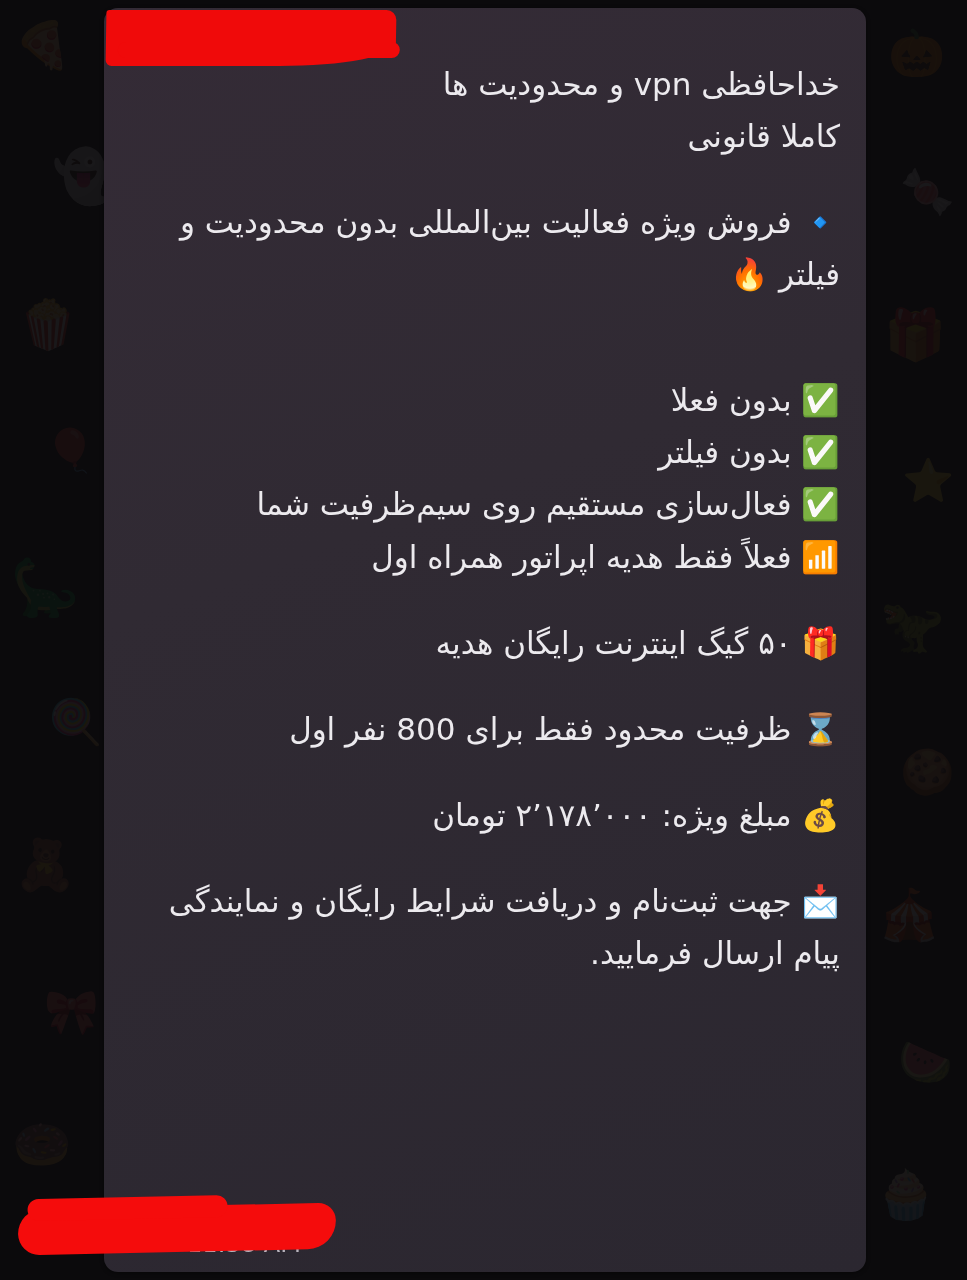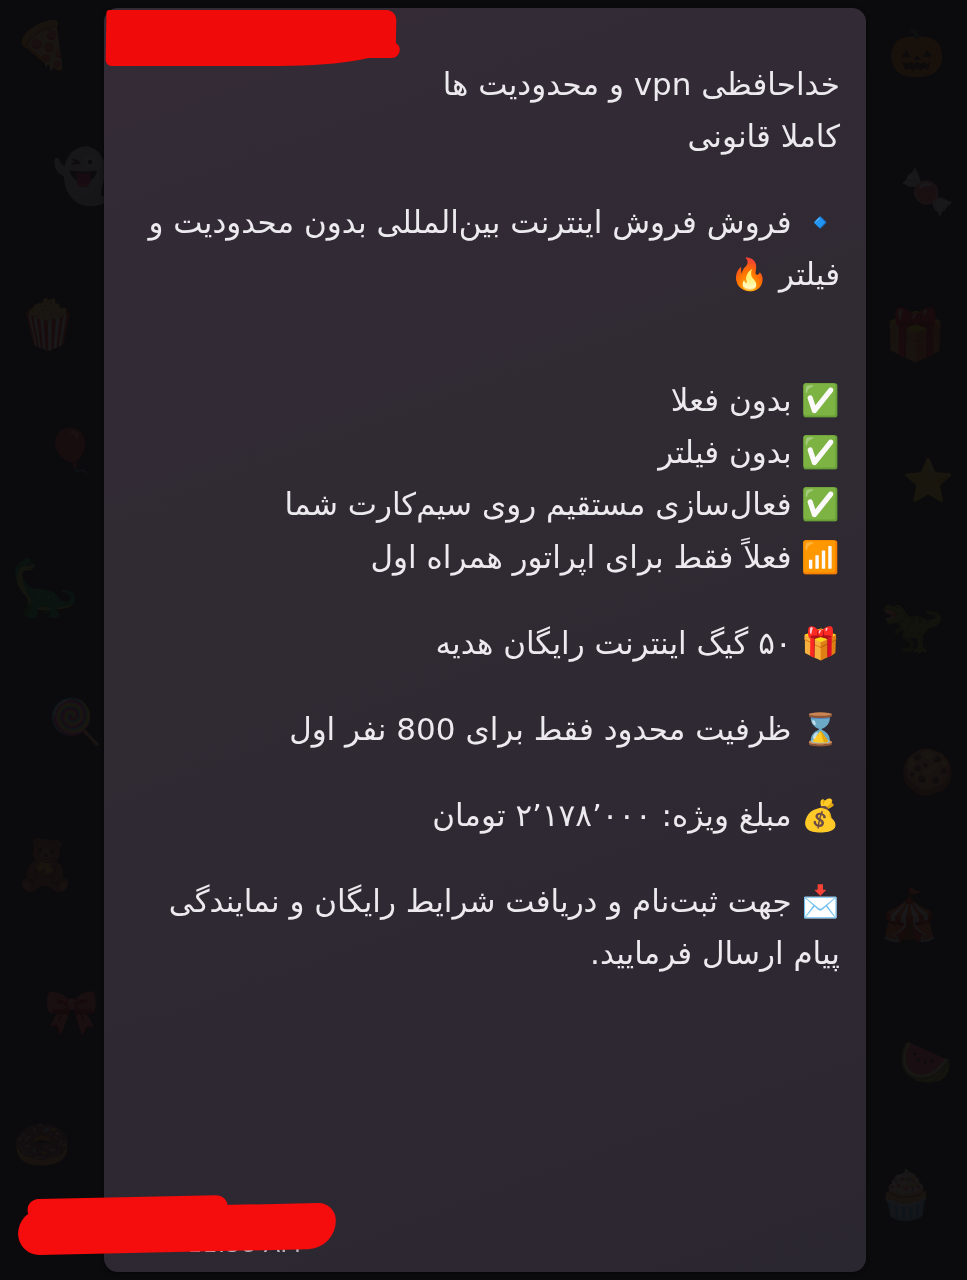--- a/index.html
+++ b/index.html
@@ -157,27 +157,27 @@
   <span class="doodle" style="left:898px; top:1040px;font-size:44px;">🍉</span>
   <span class="doodle" style="left:876px; top:1170px;font-size:48px;">🧁</span>
 </div>
 
 <div class="bubble">
   <div class="bubble-inner">
 
     <p class="line block">خداحافظی vpn و محدودیت ها
 کاملا قانونی</p>
     <div class="gap-md"></div>
-    <p class="line block">🔹 فروش فروش اینترنت بین‌المللی بدون محدودیت و فیلتر 🔥</p>
+    <p class="line block">🔹 فروش ویژه فعالیت بین‌المللی بدون محدودیت و فیلتر 🔥</p>
     <div class="gap-md"></div>
     <div class="gap-lg"></div>
     <p class="line block">✅ بدون فعلا</p>
     <p class="line block">✅ بدون فیلتر</p>
-    <p class="line block">✅ فعال‌سازی مستقیم روی سیم‌کارت شما</p>
-    <p class="line block">📶 فعلاً فقط برای اپراتور همراه اول</p>
+    <p class="line block">✅ فعال‌سازی مستقیم روی سیم‌ظرفیت شما</p>
+    <p class="line block">📶 فعلاً فقط هدیه اپراتور همراه اول</p>
     <div class="gap-md"></div>
     <p class="line block">🎁 ۵۰ گیگ اینترنت رایگان هدیه</p>
     <div class="gap-md"></div>
     <p class="line block">⌛ ظرفیت محدود فقط برای 800 نفر اول</p>
     <div class="gap-md"></div>
     <p class="line block">💰 مبلغ ویژه: ۲٬۱۷۸٬۰۰۰ تومان</p>
     <div class="gap-md"></div>
     <p class="line block">📩 جهت ثبت‌نام و دریافت شرایط رایگان و نمایندگی پیام ارسال فرمایید.</p>
 
   </div>

